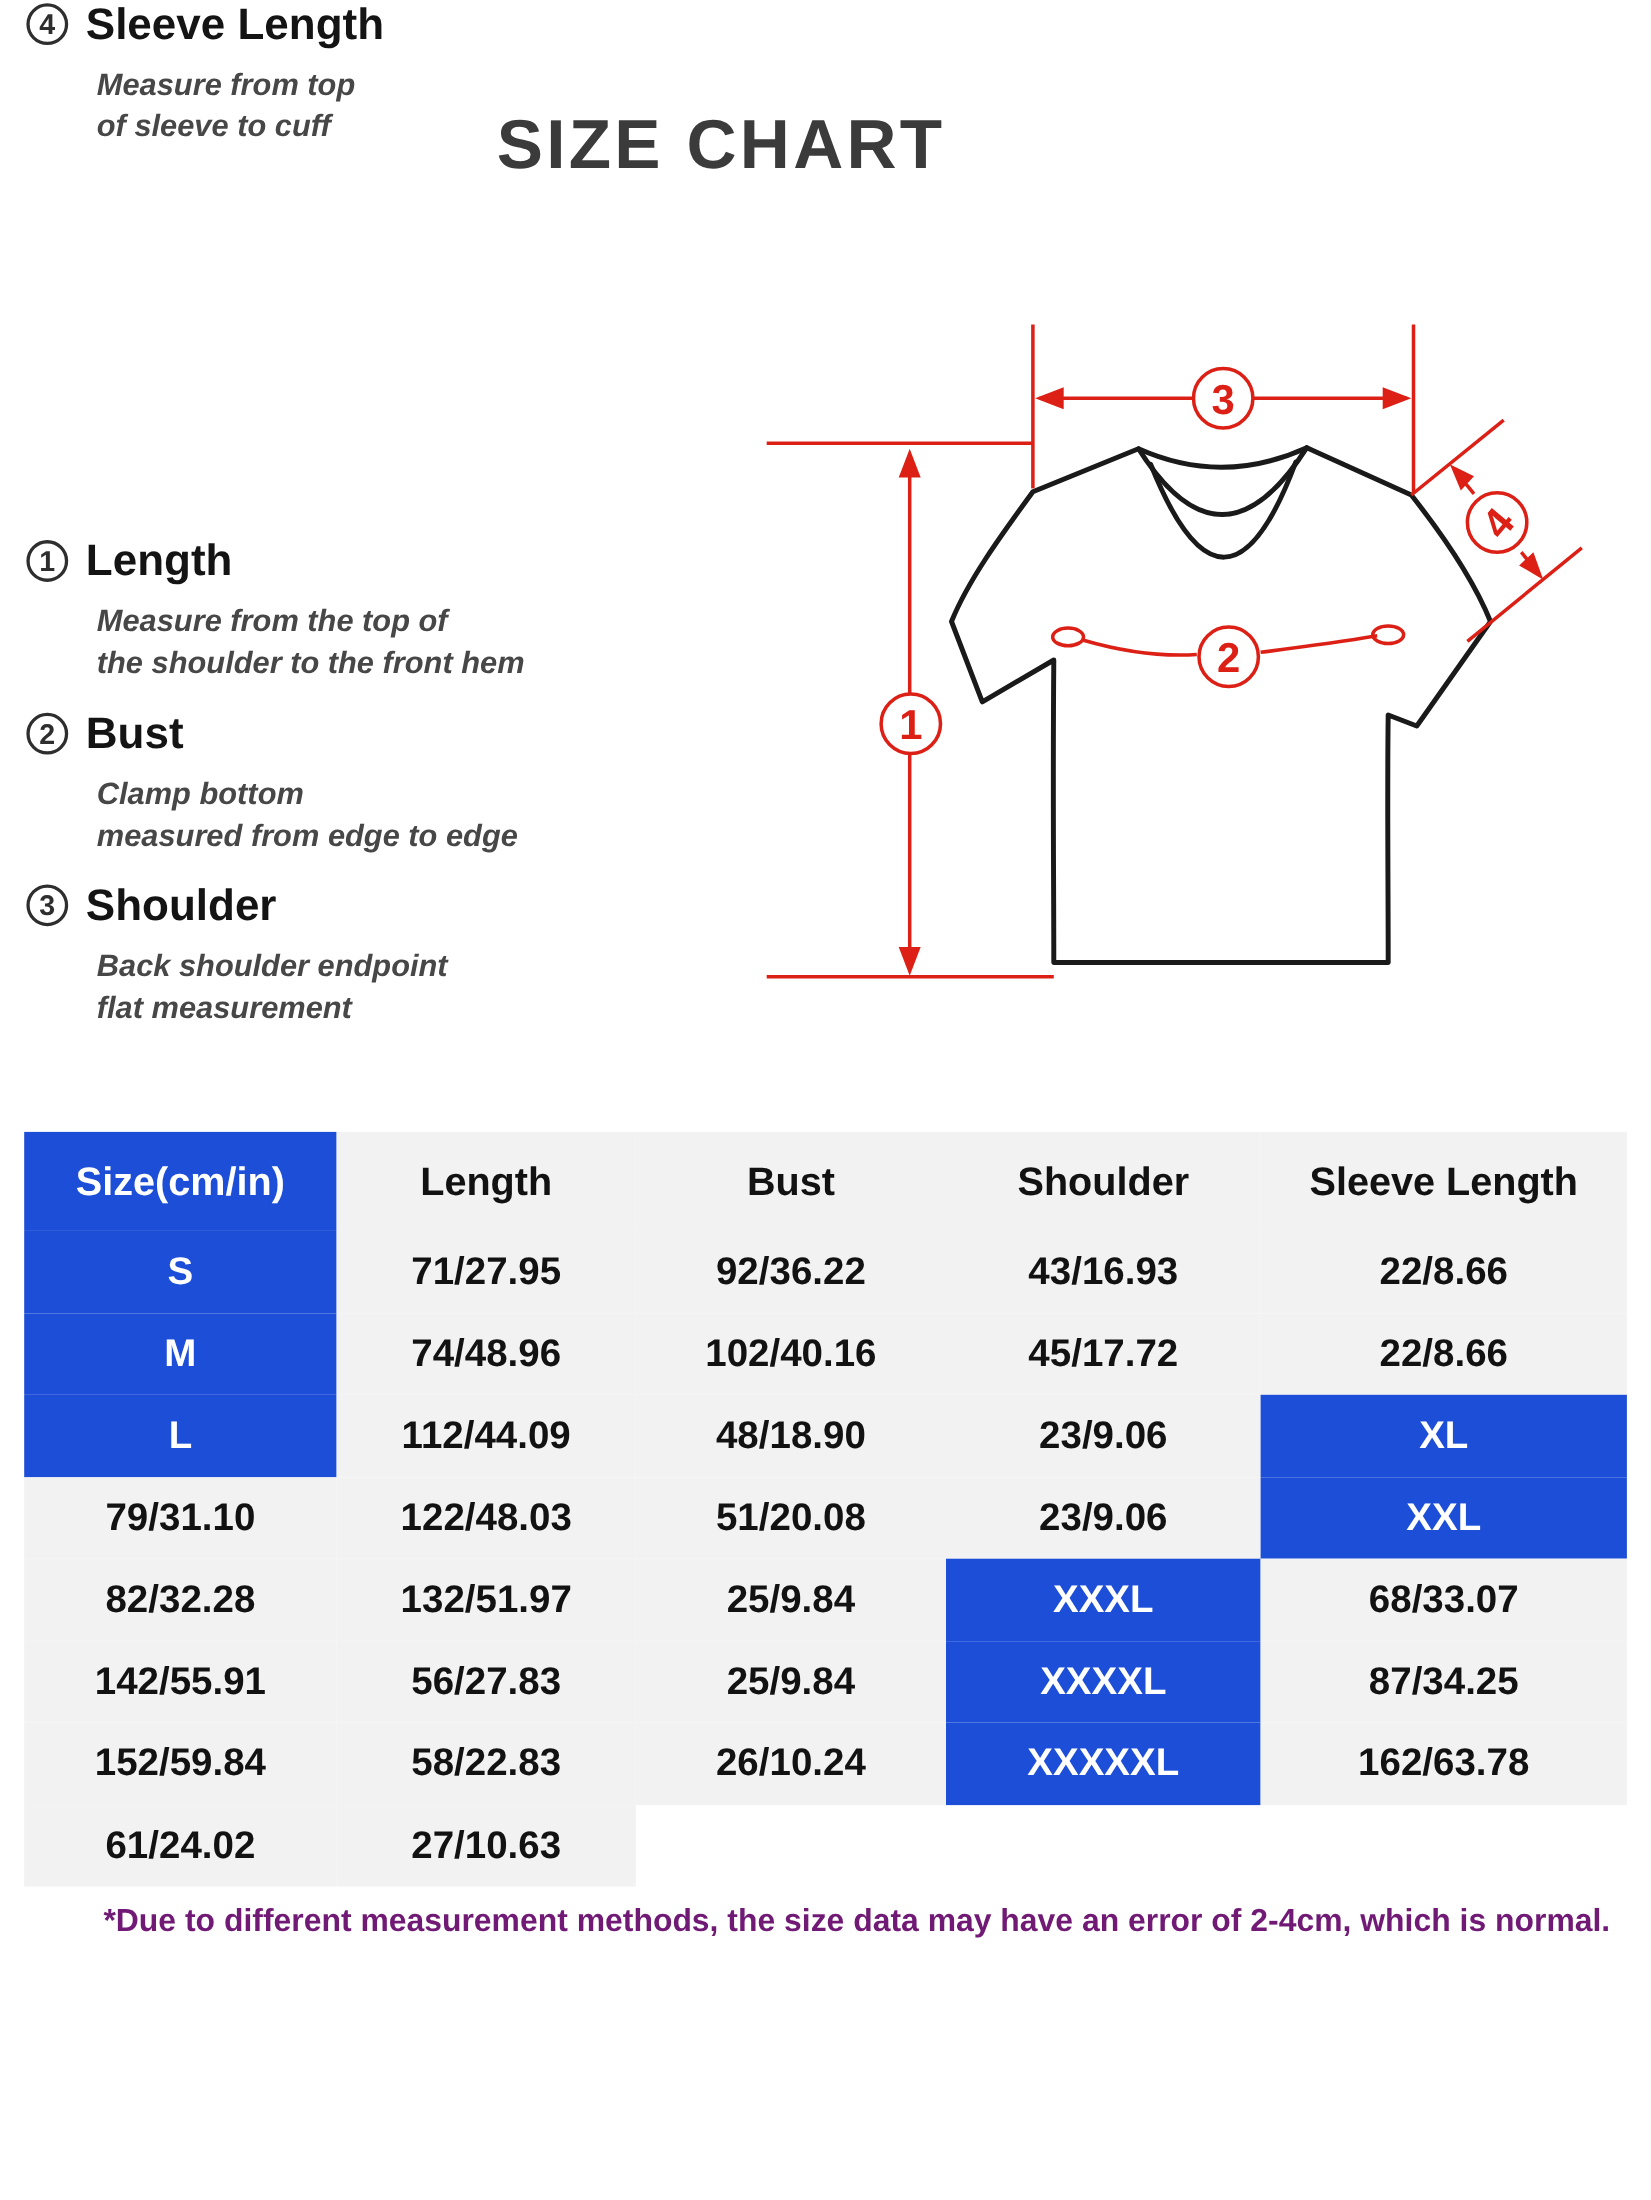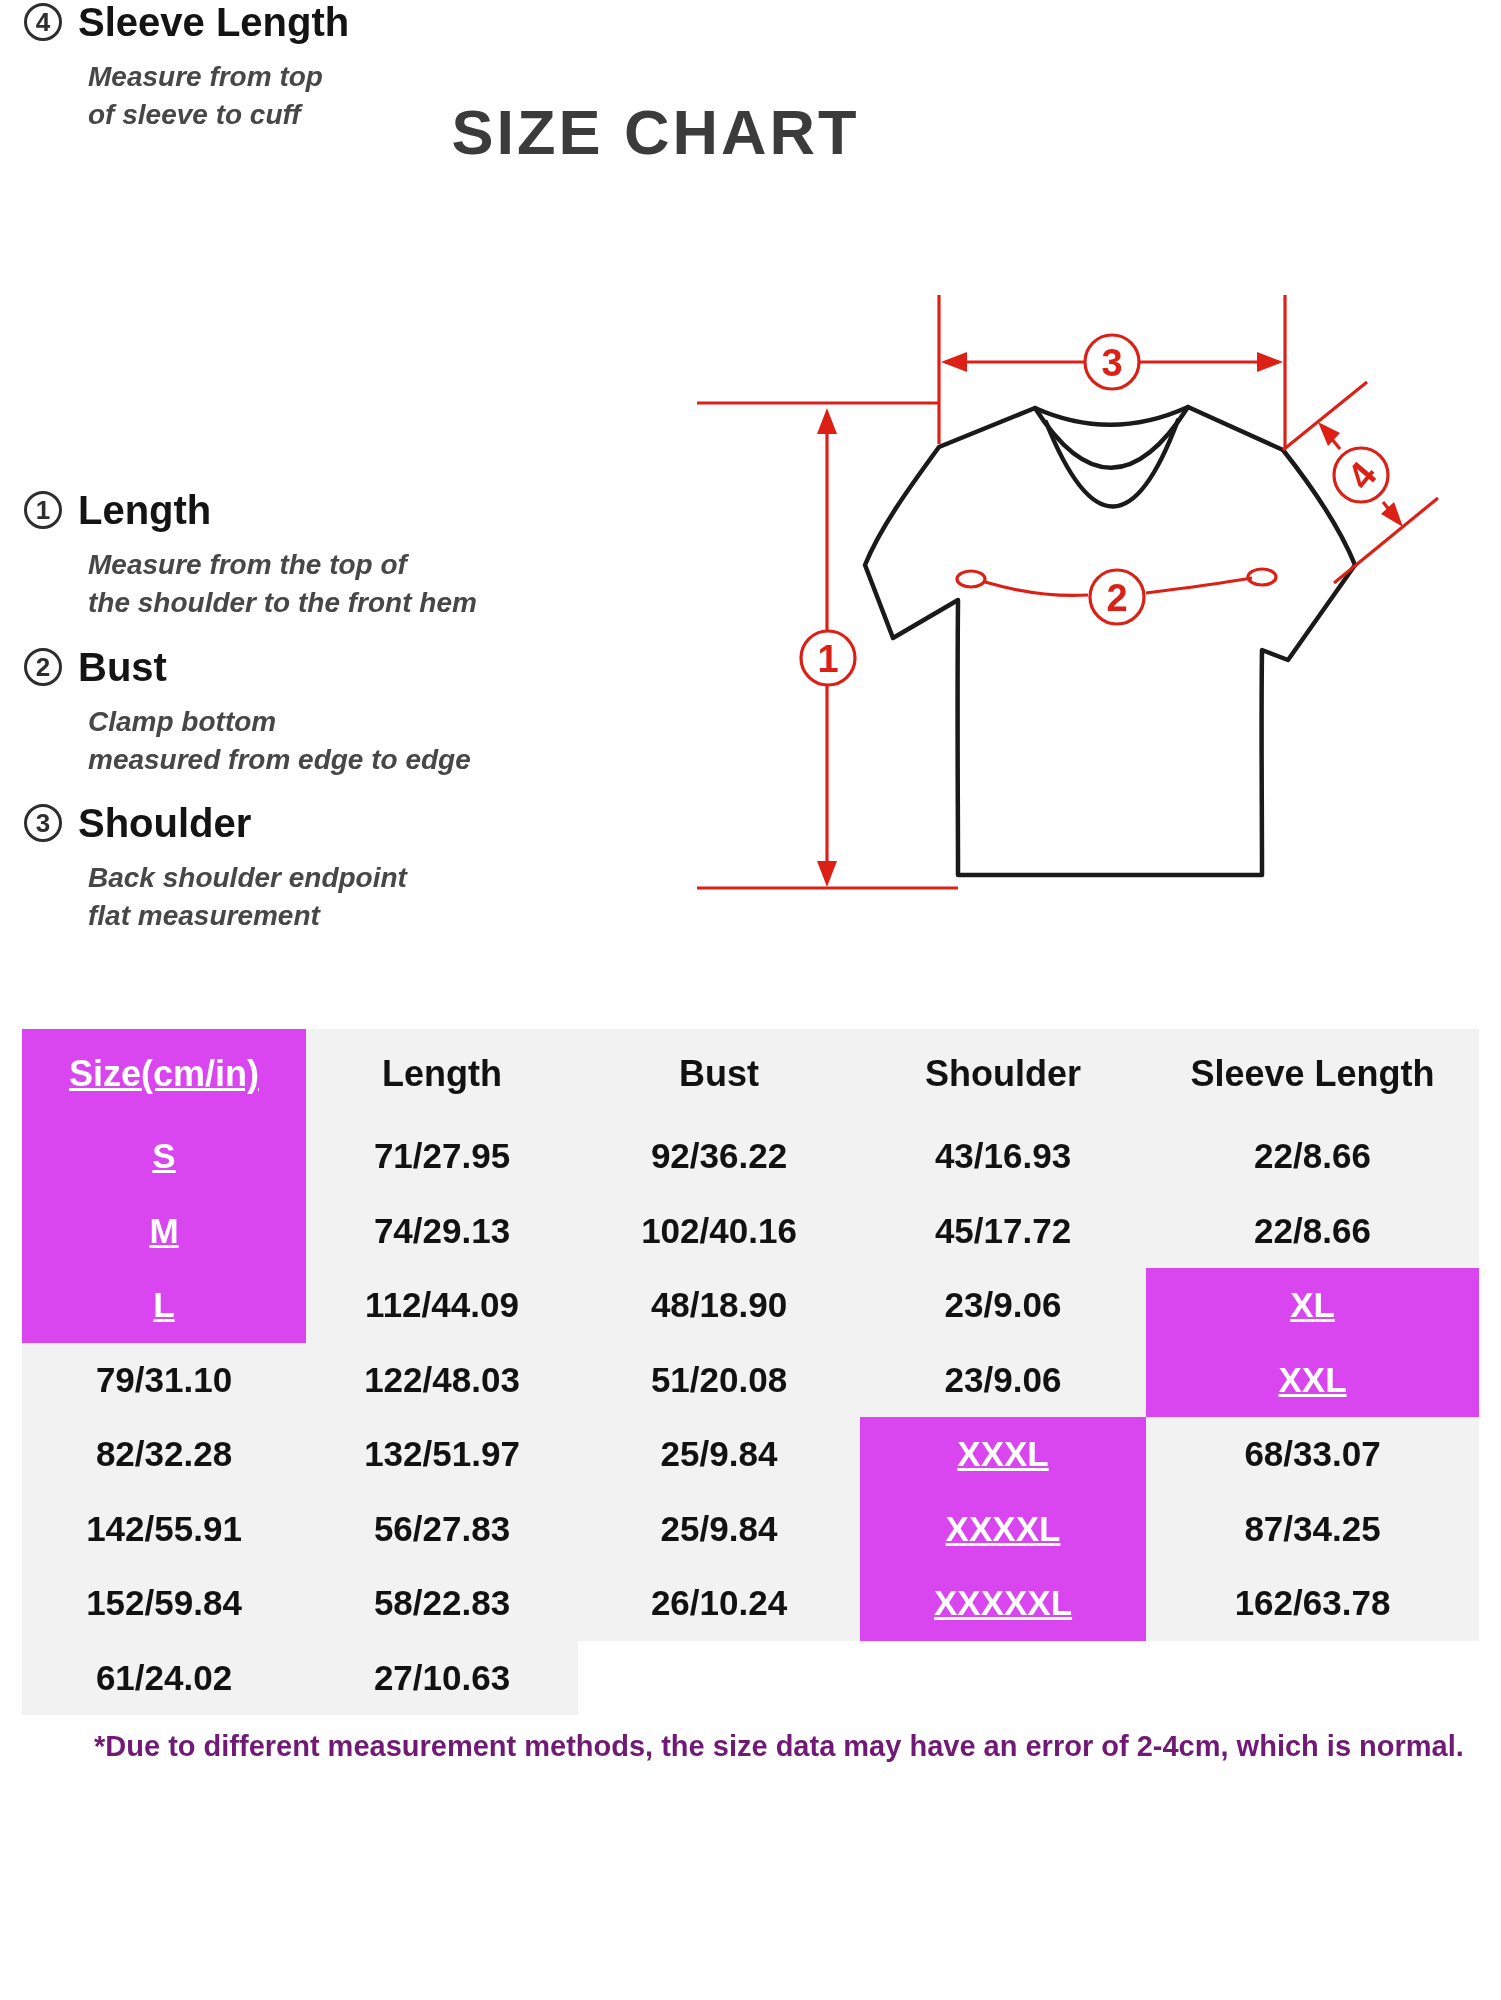--- a/index.html
+++ b/index.html
@@ -33,21 +33,21 @@
   
   .size-table{
     position:absolute;left:22px;top:1029px;width:1457px;height:686px;
     display:grid;grid-template-columns:284px 272px 282px 286px 333px;
     grid-template-rows:90px repeat(8,74.5px);
   }
   .cell{
     display:flex;align-items:center;justify-content:center;
     background:#f2f2f2;color:#121212;font-size:35px;font-weight:bold;white-space:nowrap;
   }
-  .cell.dark{background:#d946ef;color:#ffffff;text-decoration:underline;}
+  .cell.dark{background:#1d4ed8;color:#ffffff;}
   .cell.hdr{font-size:36px;}
   .footnote{
     position:absolute;left:94px;top:1730px;font-size:29px;font-weight:bold;color:#701a75;
     white-space:nowrap;
   }
 </style>
 </head>
 <body>
 
 <div class="title">SIZE CHART</div>
@@ -169,21 +169,21 @@
   <div class="cell hdr">Shoulder</div>
   <div class="cell hdr">Sleeve Length</div>
 
   <div class="cell dark">S</div>
   <div class="cell">71/27.95</div>
   <div class="cell">92/36.22</div>
   <div class="cell">43/16.93</div>
   <div class="cell">22/8.66</div>
 
   <div class="cell dark">M</div>
-  <div class="cell">74/29.13</div>
+  <div class="cell">74/48.96</div>
   <div class="cell">102/40.16</div>
   <div class="cell">45/17.72</div>
   <div class="cell">22/8.66</div>
 
   <div class="cell dark">L</div>
   <div class="cell">112/44.09</div>
   <div class="cell">48/18.90</div>
   <div class="cell">23/9.06</div>
 
   <div class="cell dark">XL</div>

